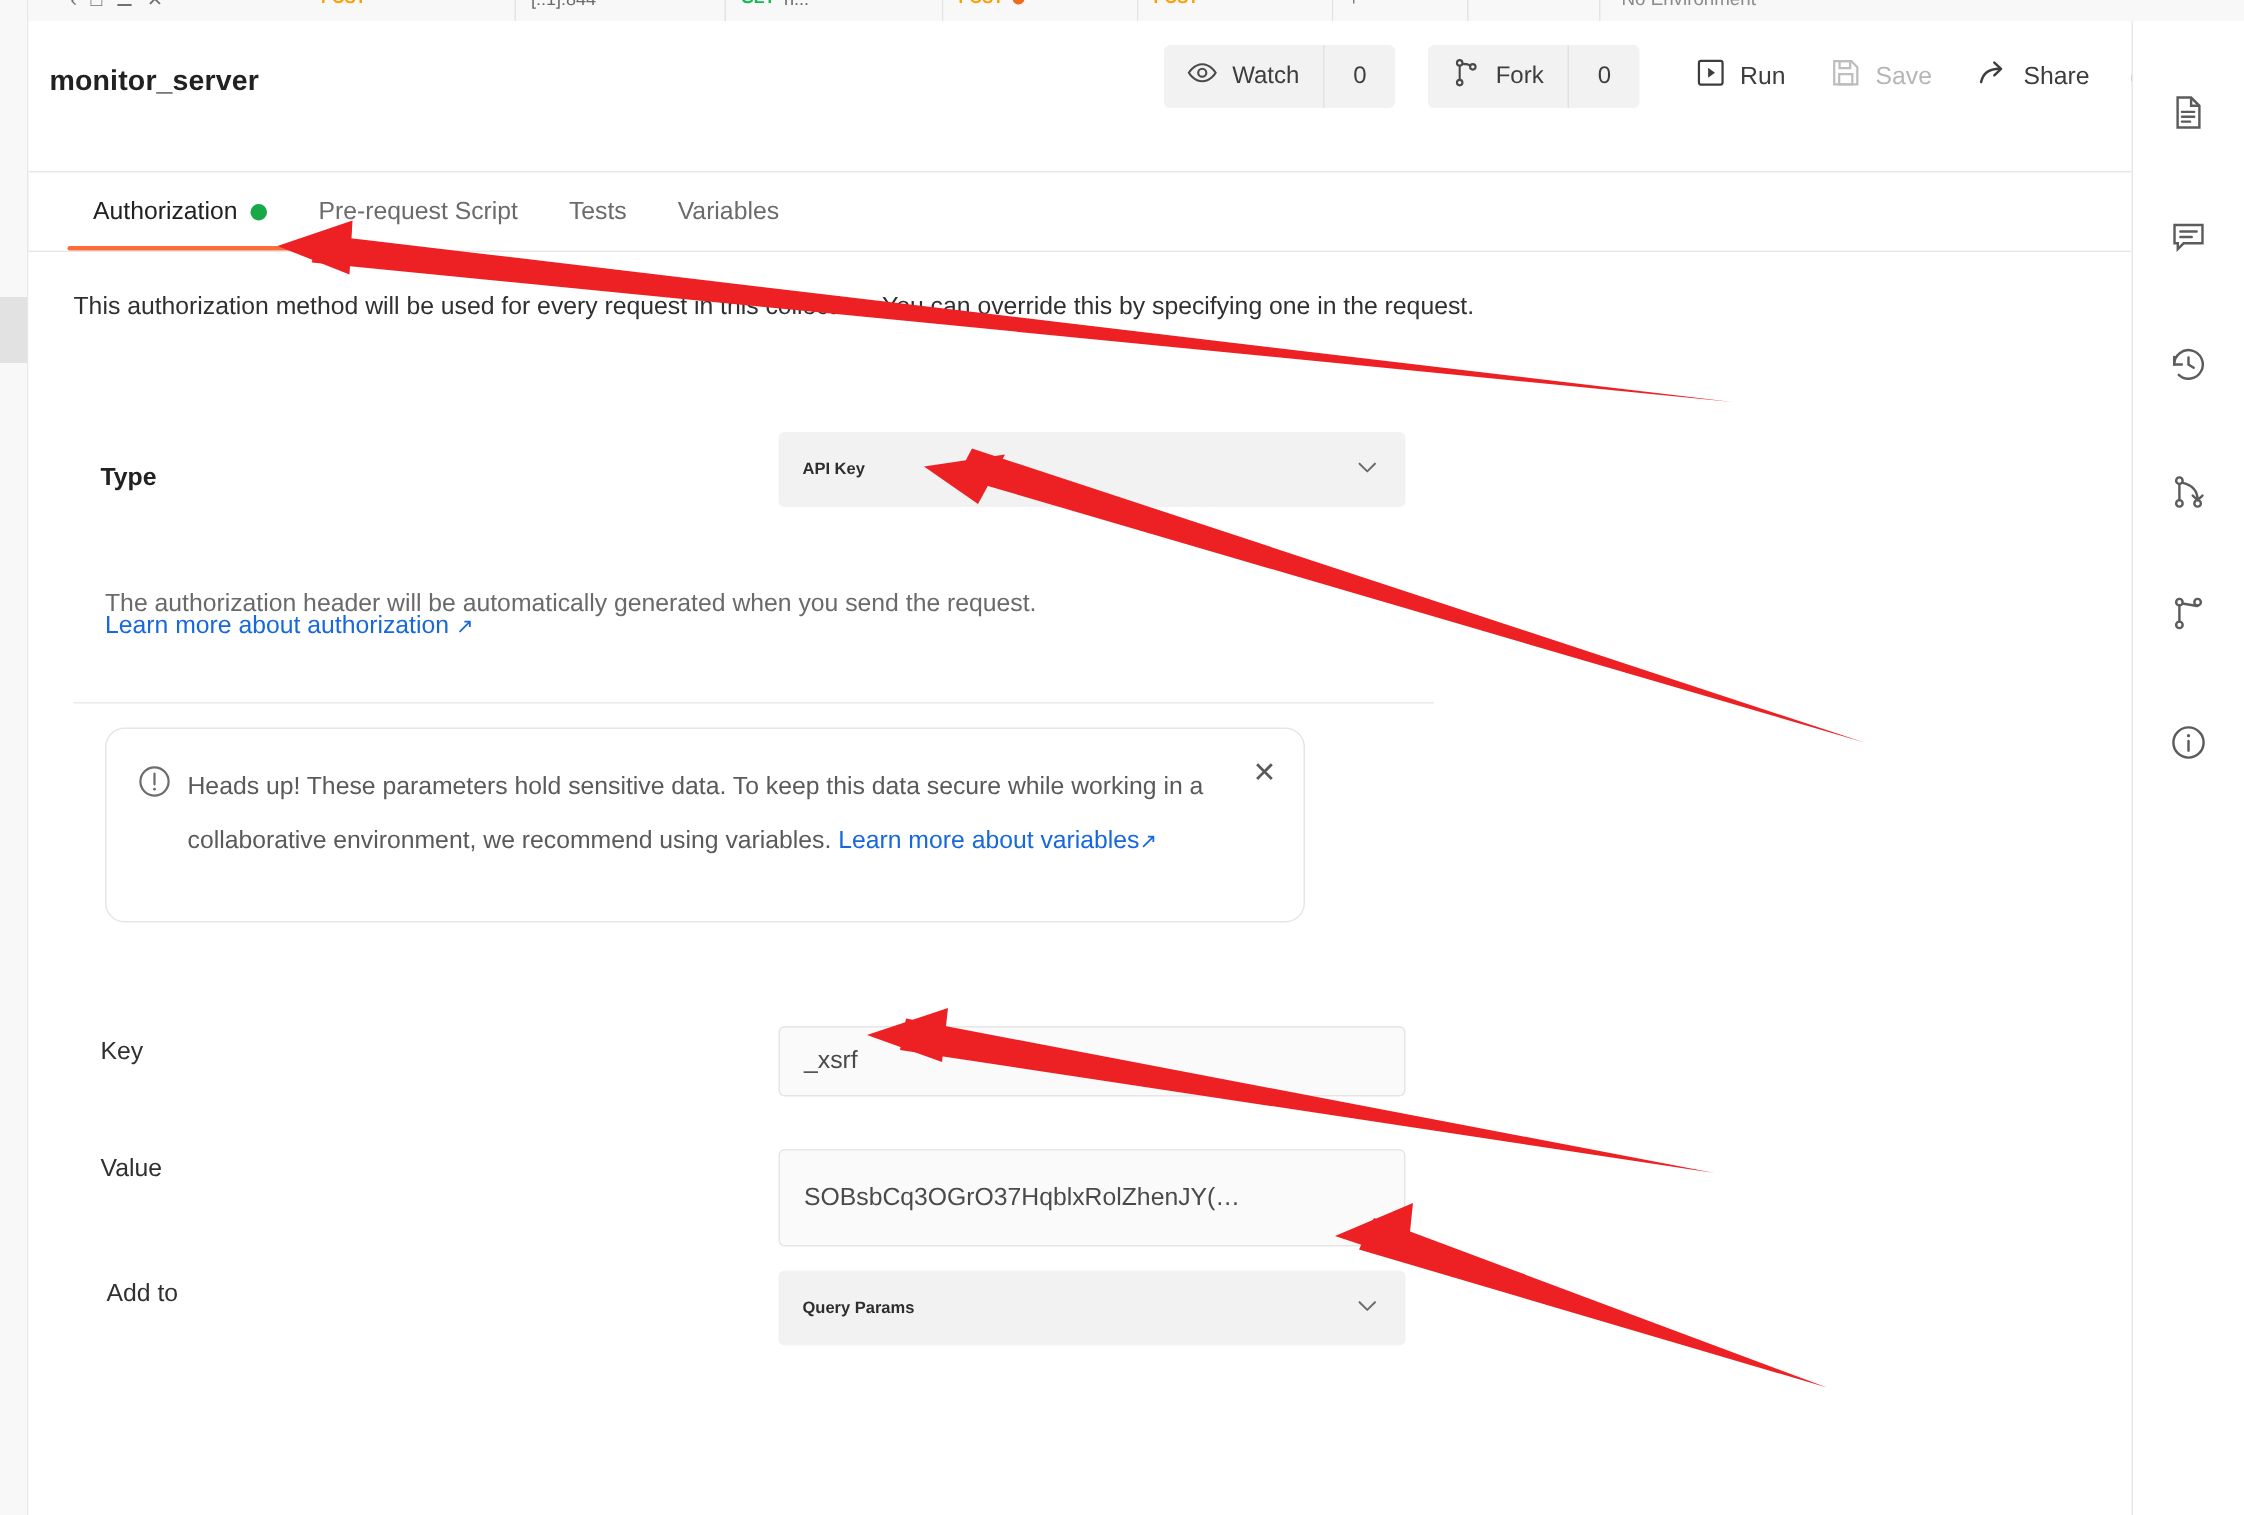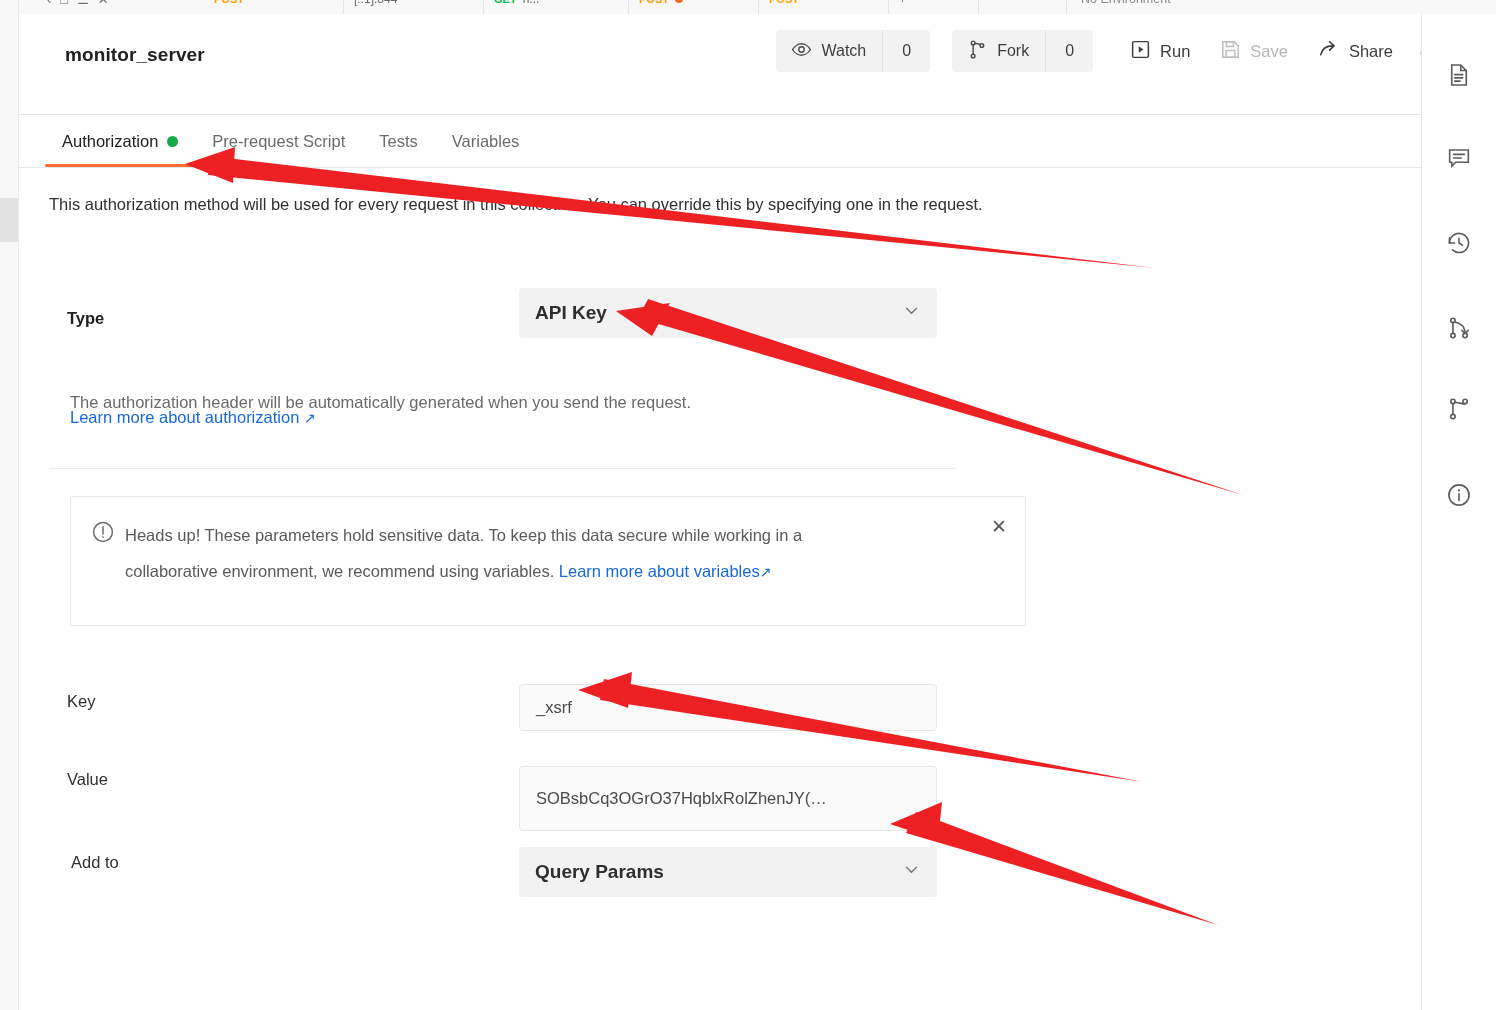--- a/index.html
+++ b/index.html
@@ -54,21 +54,21 @@
   }
 
   
   .header {
     position: absolute; left: 19px; top: 14px; right: 75px; height: 101px;
     background: #ffffff; border-bottom: 1px solid #e8e8e8;
     display: flex; align-items: center;
   }
   .coll-title {
     position: absolute; left: 33px; top: 44px;
-    font-size: 19px; font-weight: bold; color: #212121; letter-spacing: .1px; margin-left: 32px;
+    font-size: 19px; font-weight: bold; color: #212121; letter-spacing: .1px;
   }
   .hdr-actions {
     position: absolute; right: 36px; top: 30px;
     display: flex; align-items: center; gap: 0;
   }
   .pill {
     display: flex; align-items: center; height: 42px;
     background: #f2f2f2; border-radius: 4px; overflow: hidden;
     margin-right: 22px;
   }
@@ -117,21 +117,21 @@
   }
 
   .row { position: absolute; display: flex; align-items: center; }
   .row-label { font-size: 16.5px; color: #303030; }
   .label-bold { font-weight: bold; color: #212121; margin-top: 15px; }
 
   .select {
     position: absolute; width: 418px; height: 50px;
     background: #f2f2f2; border-radius: 4px;
     display: flex; align-items: center; padding: 0 16px;
-    font-size: 19px; font-weight: bold; color: #2e2e2e; cursor: pointer;
+    font-size: 11px; font-weight: bold; color: #2e2e2e; cursor: pointer;
   }
   .select .chev {
     position: absolute; right: 16px; top: 50%; transform: translateY(-50%);
     color: #6d6d6d;
   }
   .input {
     position: absolute; width: 418px; height: 47px;
     background: #fafafa; border: 1px solid #e6e6e6; border-radius: 4px;
     display: flex; align-items: center; padding: 0 16px;
     font-size: 16.5px; color: #4a4a4a; cursor: text;
@@ -143,22 +143,22 @@
   .link { color: #1668dc; cursor: pointer; }
   .arrow-ne { font-size: 14px; }
 
   .divider {
     position: absolute; left: 30px; top: 300px; width: 907px; height: 1px;
     background: #eaeaea;
   }
 
   
   .banner {
-    position: absolute; left: 51px; top: 328px; width: 956px; height: 130px;
-    background: #ffffff; border: 1px solid #e6e6e6; border-radius: 1px;
+    position: absolute; left: 51px; top: 317px; width: 800px; height: 130px;
+    background: #ffffff; border: 1px solid #e6e6e6; border-radius: 13px;
   }
   .banner-icon { position: absolute; left: 20px; top: 23px; color: #6d6d6d; }
   .banner-text {
     position: absolute; left: 54px; top: 20px; width: 760px;
     font-size: 16.5px; color: #5a5a5a; line-height: 36px;
   }
   .banner-close {
     position: absolute; right: 18px; top: 20px; color: #5a5a5a;
     cursor: pointer; font-size: 19px; line-height: 1;
   }

